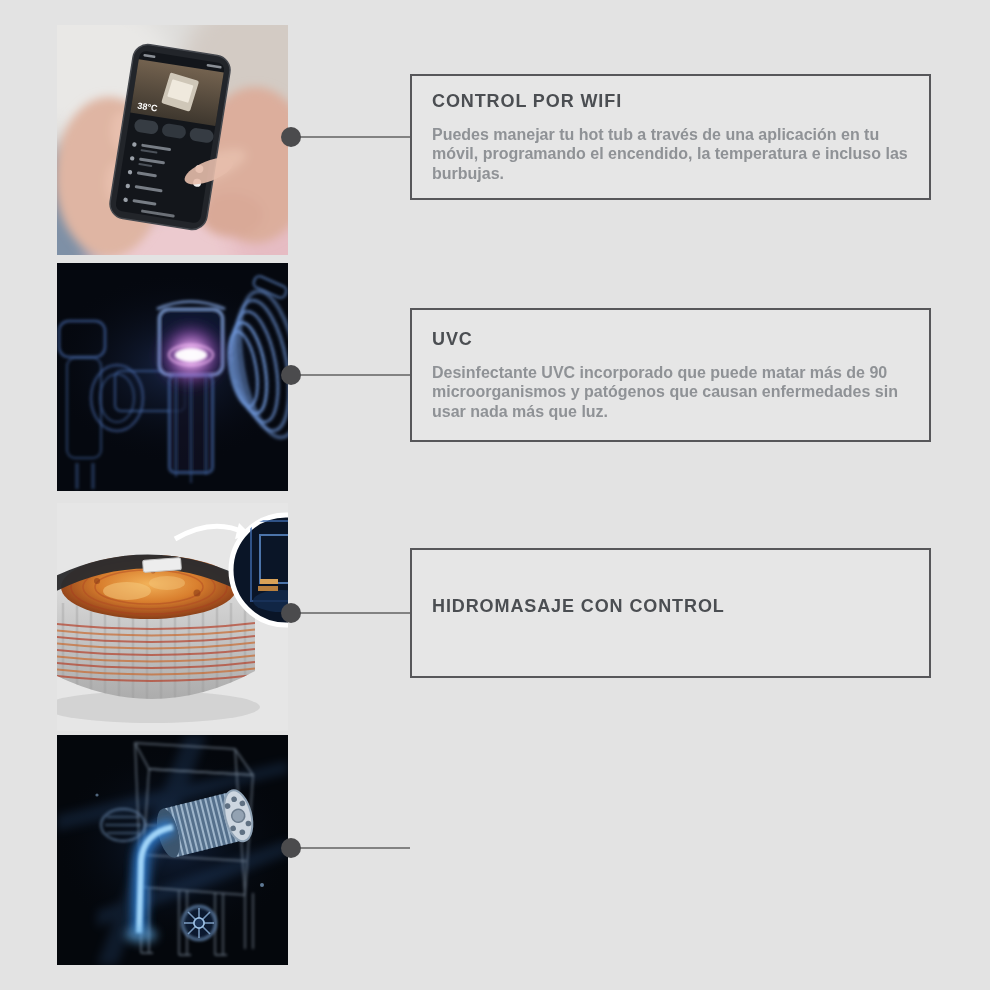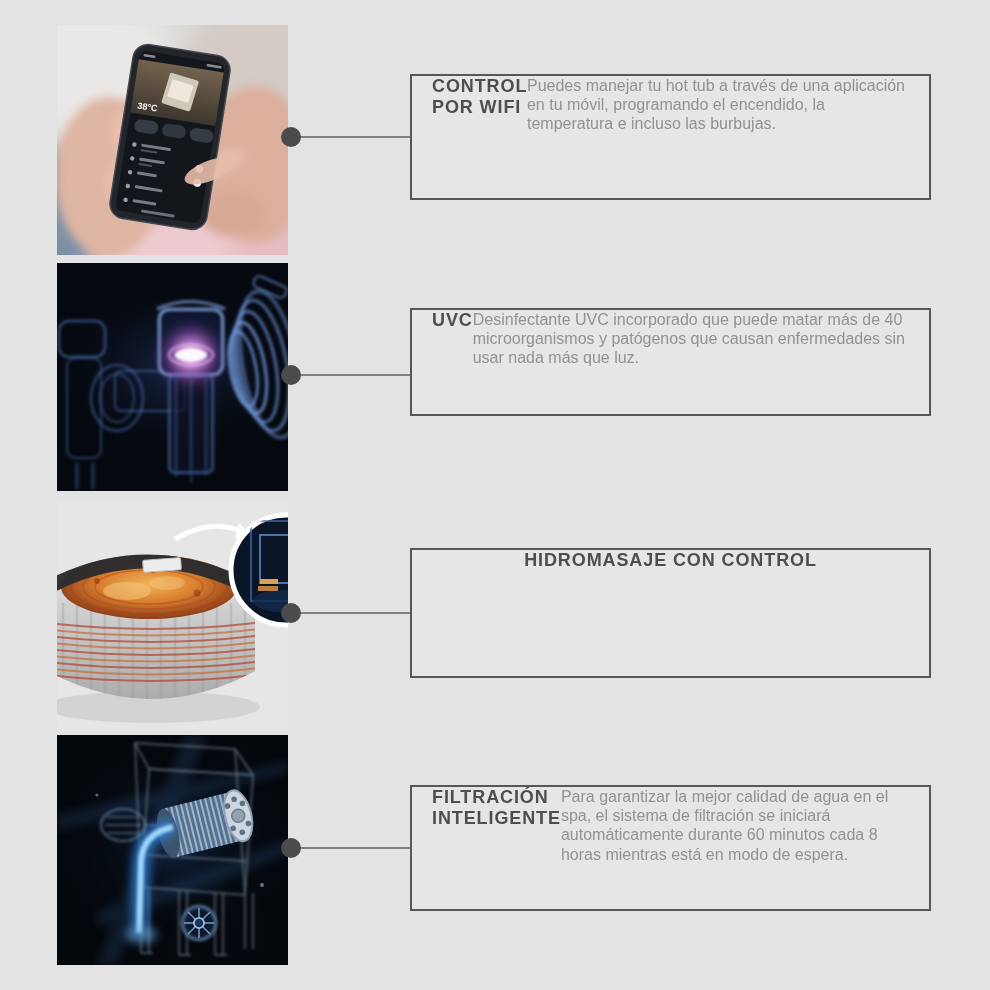--- a/index.html
+++ b/index.html
@@ -16,32 +16,32 @@
   }
   #fig-1{top:25px;height:230px;background:#dedddb;}
   #fig-2{top:263px;height:228px;background:#05080f;}
   #fig-3{top:503px;height:228px;background:#e6e6e6;}
   #fig-4{top:735px;height:230px;background:#04070c;}
   .figure svg{display:block;}
 
   .card{
     position:absolute;left:410px;width:521px;box-sizing:border-box;
     background:#e6e6e6;border:2px solid #57575a;
-    padding:0 20px;display:flex;flex-direction:row;justify-content:center;
+    padding:0 20px;display:flex;flex-direction:column;justify-content:center;
   }
   #card-1{top:74px;height:126px;}
-  #card-2{top:308px;height:108px;}
+  #card-2{top:308px;height:134px;}
   #card-3{top:548px;height:130px;}
   #card-4{top:785px;height:126px;}
   .card h2{
     margin:0 0 13px 0;font-size:18px;font-weight:700;
     letter-spacing:0.9px;color:#4b4e52;
   }
   .card p{
-    margin:0;font-size:16px;line-height:1.2;color:#8f9296;max-width:480px;
+    margin:0;font-size:16px;line-height:1.2;color:#8f9296;max-width:480px;font-weight:bold;
   }
 
   .dot{
     position:absolute;left:281px;width:20px;height:20px;border-radius:50%;
     background:#4b4b4d;z-index:3;
   }
   #dot-1{top:127px;} #dot-2{top:365px;} #dot-3{top:603px;} #dot-4{top:838px;}
   .cline{
     position:absolute;left:291px;width:119px;height:2px;background:#828282;z-index:2;
   }
@@ -170,21 +170,21 @@
       </g>
       <circle cx="134" cy="92" r="35" fill="url(#uglow)" filter="url(#ub2)"></circle>
       <ellipse cx="134" cy="92" rx="22" ry="10" fill="none" stroke="#f2b8f5" stroke-width="2" opacity="0.8" filter="url(#ub1)"></ellipse>
       <ellipse cx="134" cy="92" rx="16" ry="6.5" fill="#ffffff" opacity="0.95" filter="url(#ub1)"></ellipse>
     </svg>
   </figure>
   <span class="dot" id="dot-2"></span>
   <span class="cline" id="line-2"></span>
   <div class="card" id="card-2">
     <h2>UVC</h2>
-    <p>Desinfectante UVC incorporado que puede matar más de 40 microorganismos y patógenos que causan enfermedades sin usar nada más que luz.</p>
+    <p>Desinfectante UVC incorporado que puede matar más de 90 microorganismos y patógenos que causan enfermedades sin usar nada más que luz.</p>
   </div>
 
   <figure class="figure" id="fig-3" style="margin:0;">
     <svg width="231" height="228" viewBox="0 0 231 228">
       <defs>
         <radialGradient id="waterG" cx="0.5" cy="0.45" r="0.62">
           <stop offset="0" stop-color="#f2b259"></stop>
           <stop offset="0.45" stop-color="#d97f2e"></stop>
           <stop offset="0.8" stop-color="#9c4a1c"></stop>
           <stop offset="1" stop-color="#6e3415"></stop>
@@ -347,18 +347,14 @@
         </g>
         <circle cx="142" cy="188" r="5" fill="#1c3happ457" stroke="#9cc0e4" stroke-width="1.5"></circle>
         <circle cx="142" cy="188" r="5" fill="#1c3457" stroke="#9cc0e4" stroke-width="1.5"></circle>
       </g>
       <circle cx="205" cy="150" r="2" fill="#9cc4ee" opacity="0.6"></circle>
       <circle cx="40" cy="60" r="1.6" fill="#9cc4ee" opacity="0.5"></circle>
     </svg>
   </figure>
   <span class="dot" id="dot-4"></span>
   <span class="cline" id="line-4"></span>
-  <div class="card" id="card-4">
-    <h2>FILTRACIÓN INTELIGENTE</h2>
-    <p>Para garantizar la mejor calidad de agua en el spa, el sistema de filtración se iniciará automáticamente durante 60 minutos cada 8 horas mientras está en modo de espera.</p>
-  </div>
 
 </div>
 
 </body></html>

